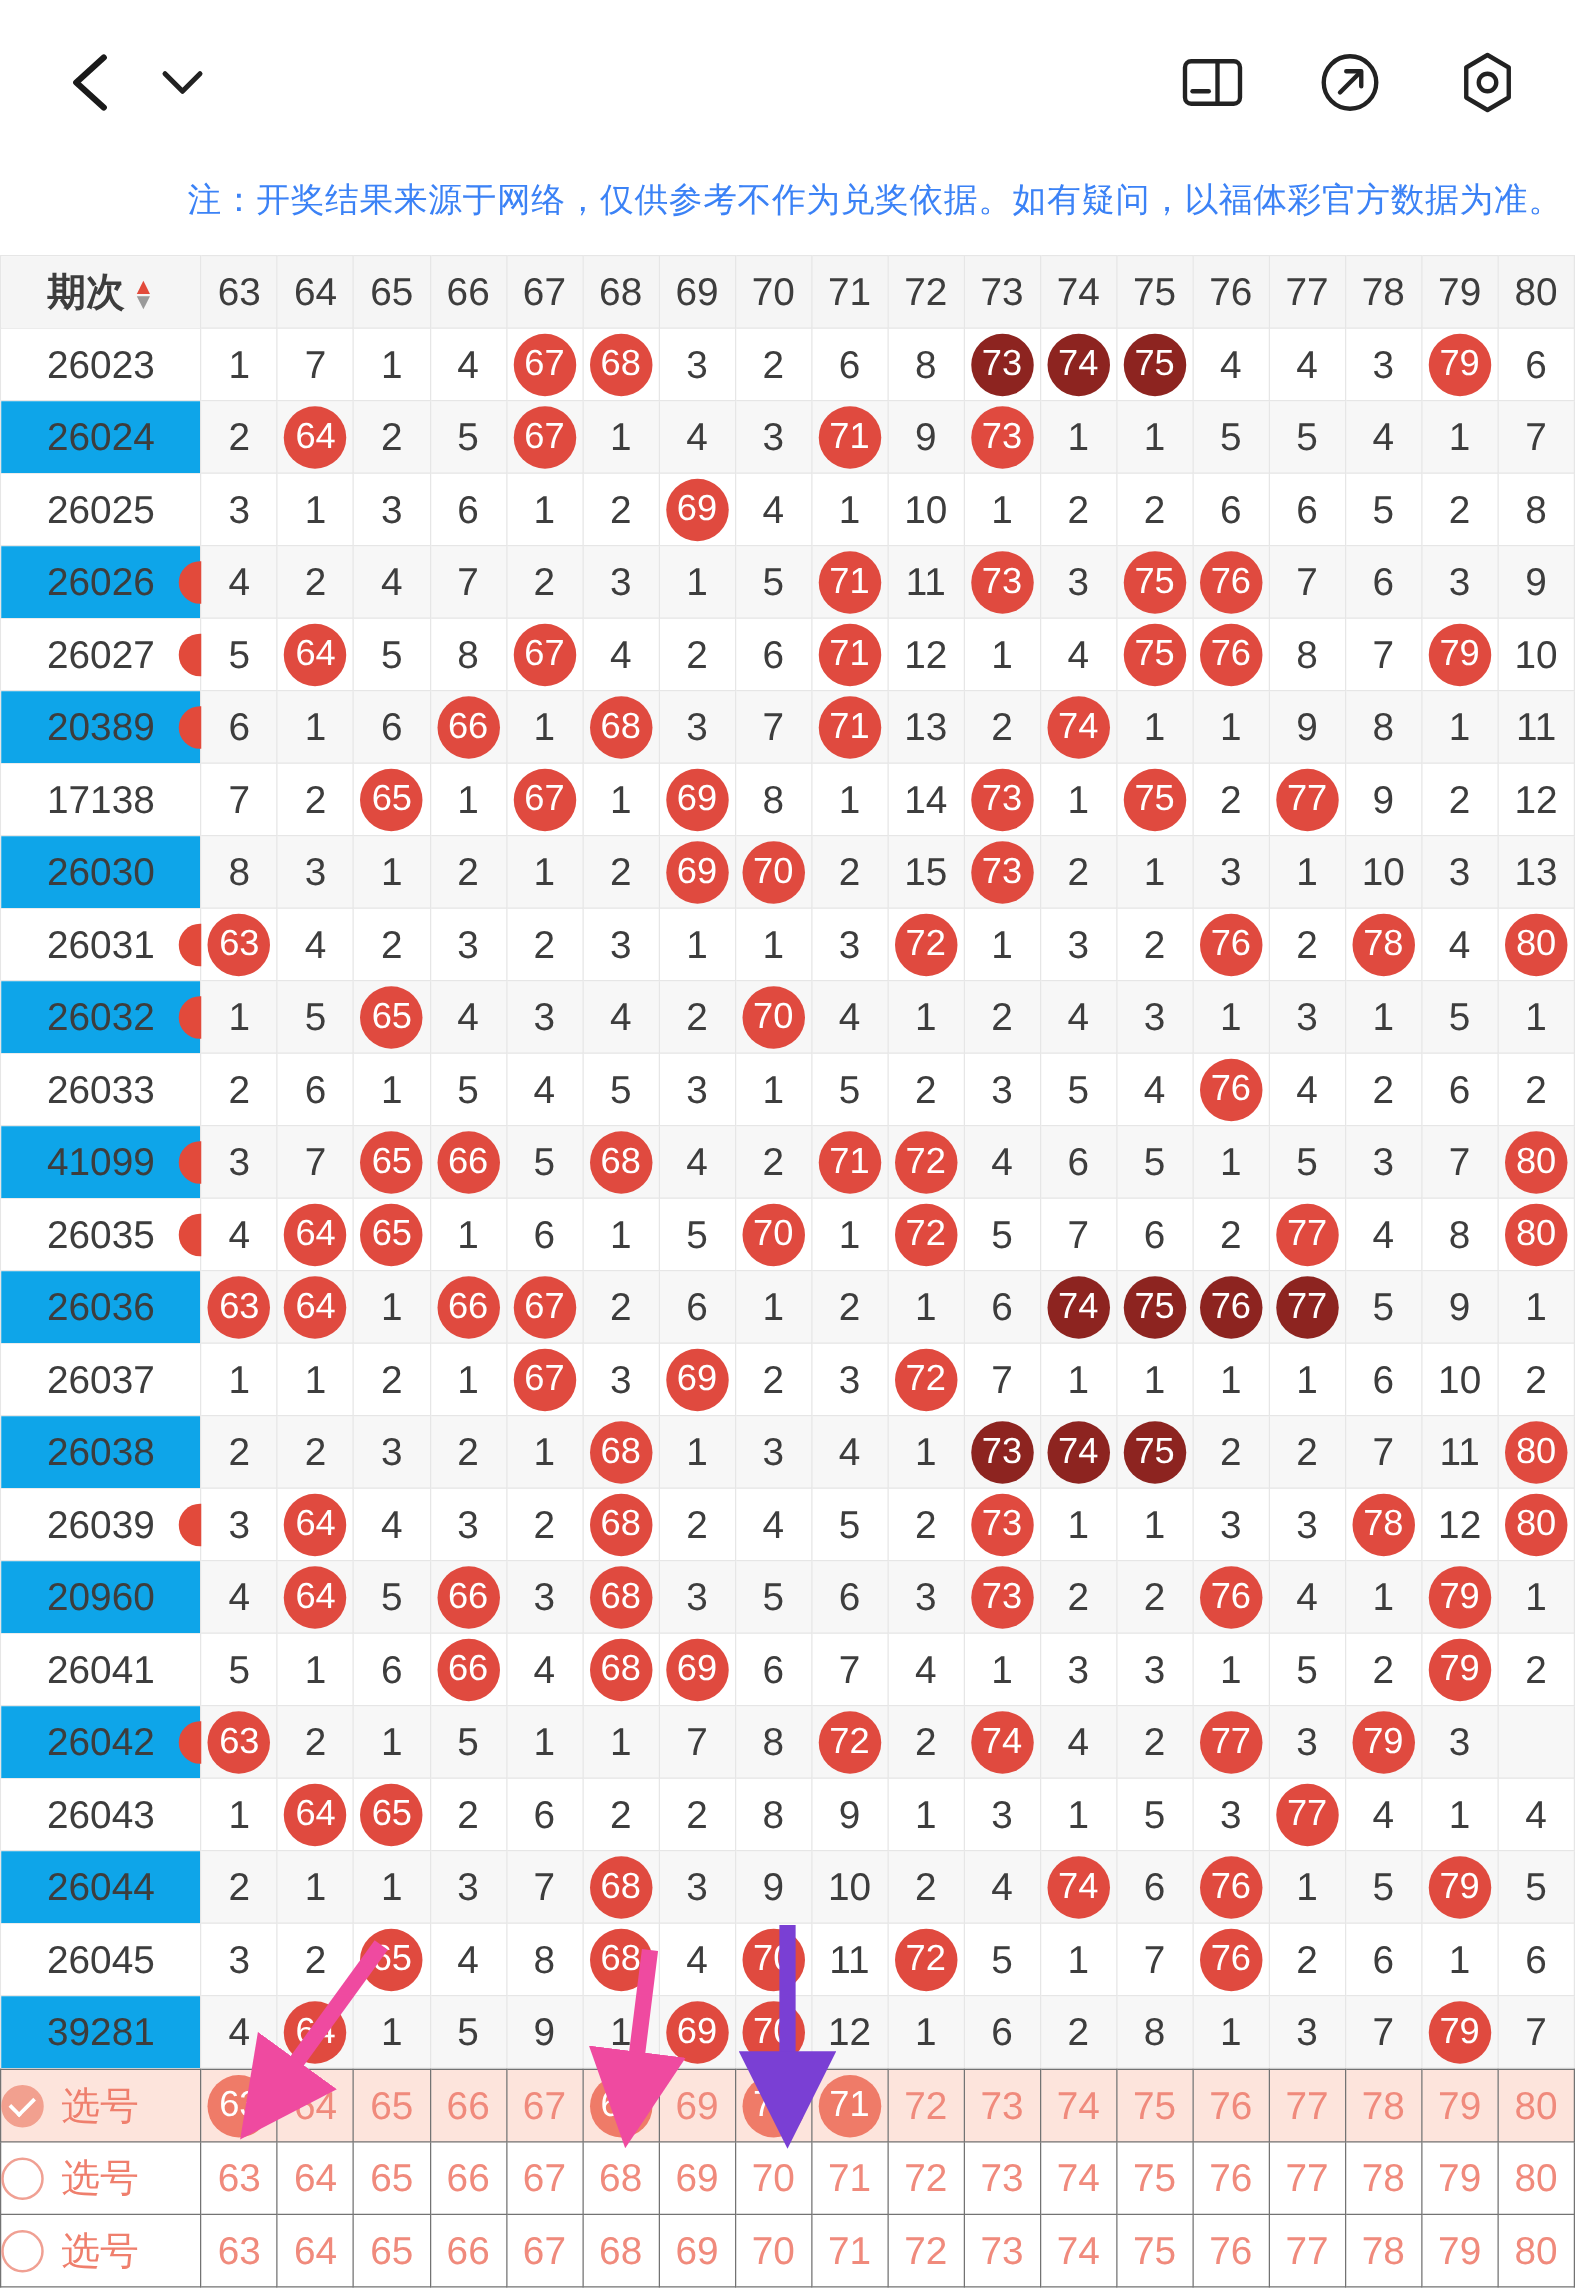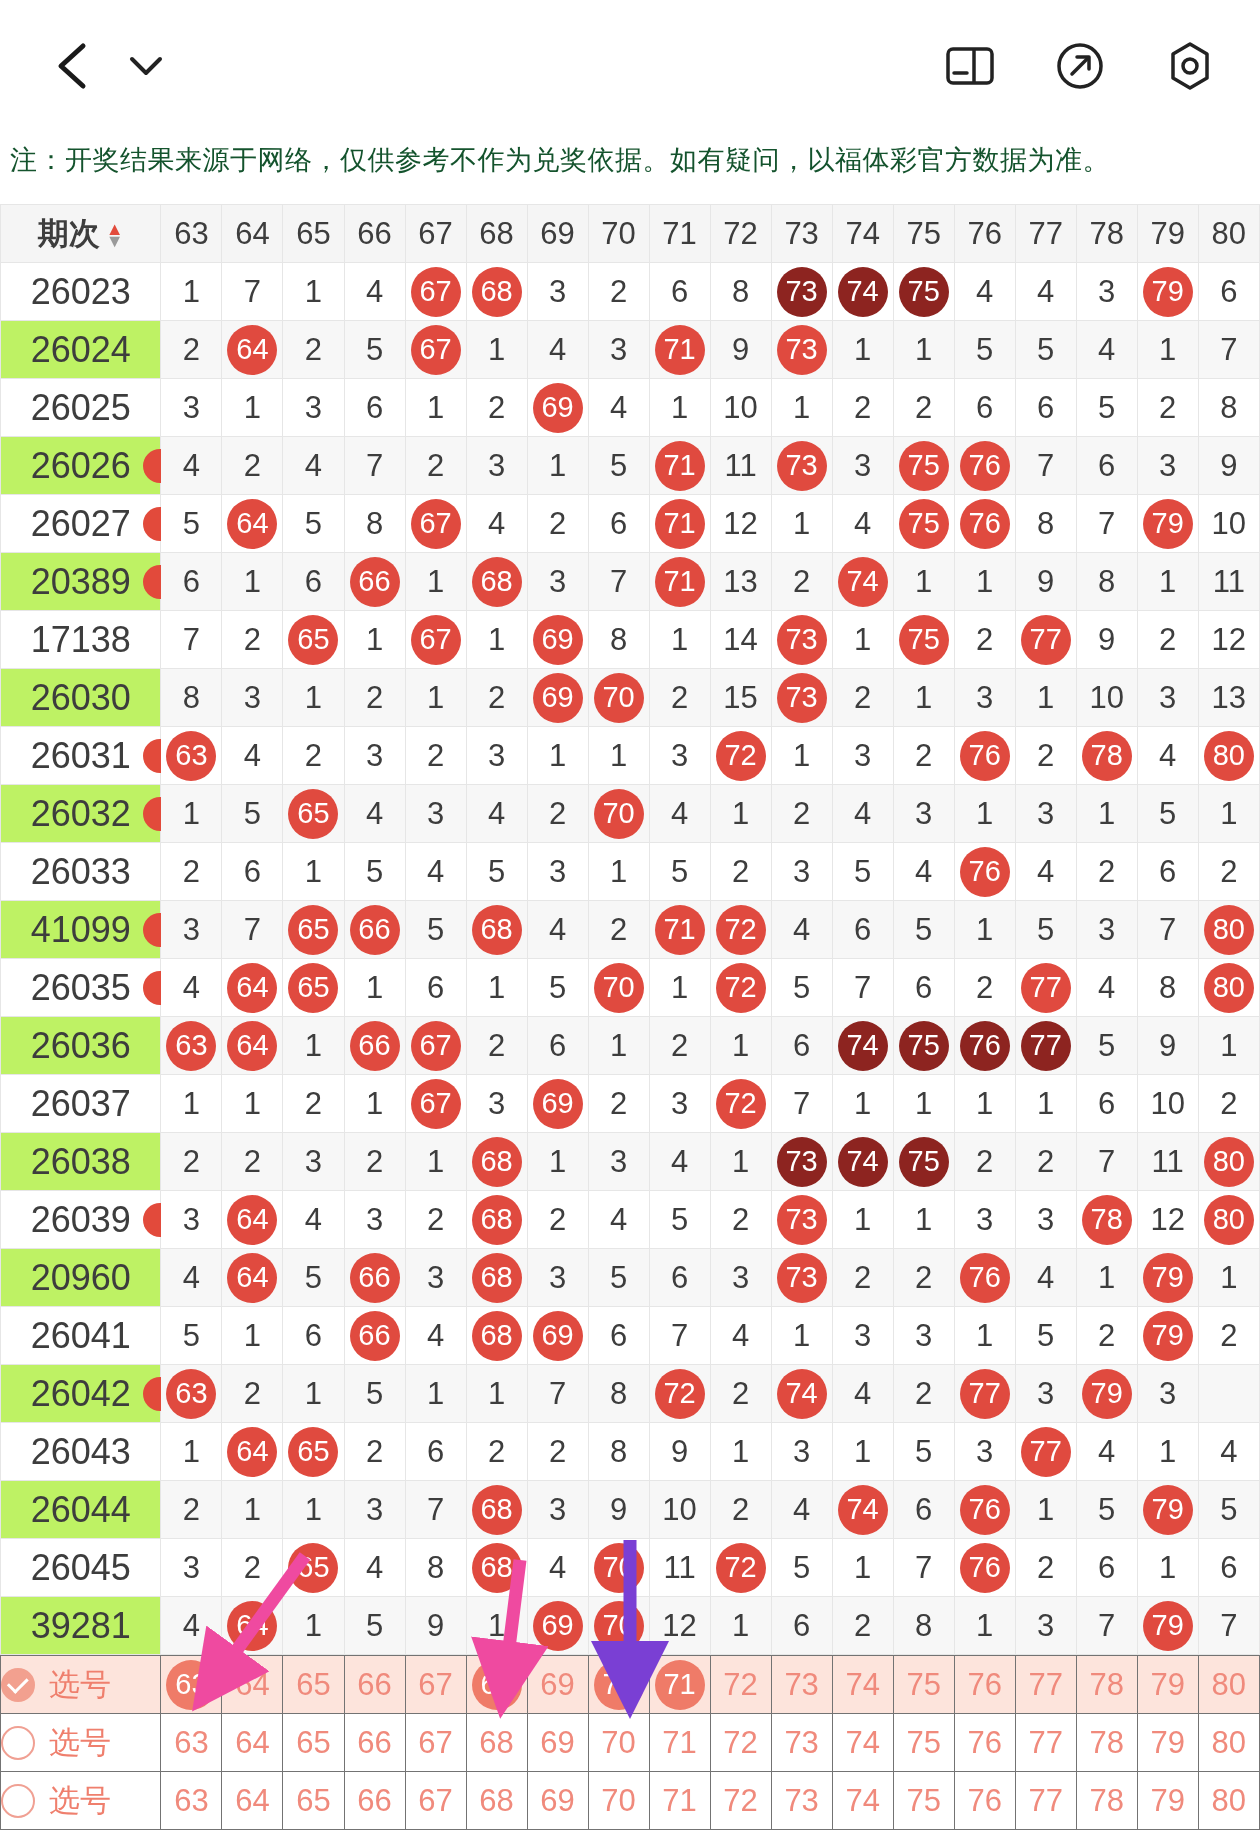--- a/index.html
+++ b/index.html
@@ -37,22 +37,22 @@
     margin-left: 26px;
     display: flex; align-items: center;
   }
   .header-spacer { flex: 1 1 auto; }
   .header-icons { display: flex; align-items: center; gap: 58px; }
   .header-icons .ico { width: 52px; height: 52px; display: flex; align-items: center; justify-content: center; }
 
   
   .note {
     font-size: 27px;
-    color: #14532d;
-    text-align: left;
+    color: #3b82f6;
+    text-align: right;
     padding: 10px 10px 26px 10px;
     letter-spacing: 0.5px;
   }
 
   
   .table-wrap { width: 1008px; }
   table.trend {
     border-collapse: collapse;
     width: 1260px;
     table-layout: fixed;
@@ -86,26 +86,26 @@
     margin-left: 6px;
     line-height: 0.7;
     font-size: 18px;
   }
   .sort-arrows .up { color: #e24a3b; display: block; }
   .sort-arrows .down { color: #9a9a9a; display: block; }
 
   tbody tr.odd td { background: #ffffff; }
   tbody tr.even td { background: #f7f7f7; }
   tbody td.issue {
-    font-size: 36px;
+    font-size: 31px;
     color: #3d3d3d;
     position: relative;
     background: #ffffff;
   }
-  tbody tr.even td.issue { background: #bef264; }
+  tbody tr.even td.issue { background: #0ea5e9; }
 
   .mark {
     position: absolute;
     right: -1px;
     top: 50%;
     transform: translateY(-50%);
     width: 18px; height: 34px;
     background: #e24a3b;
     border-radius: 18px 0 0 18px;
   }

